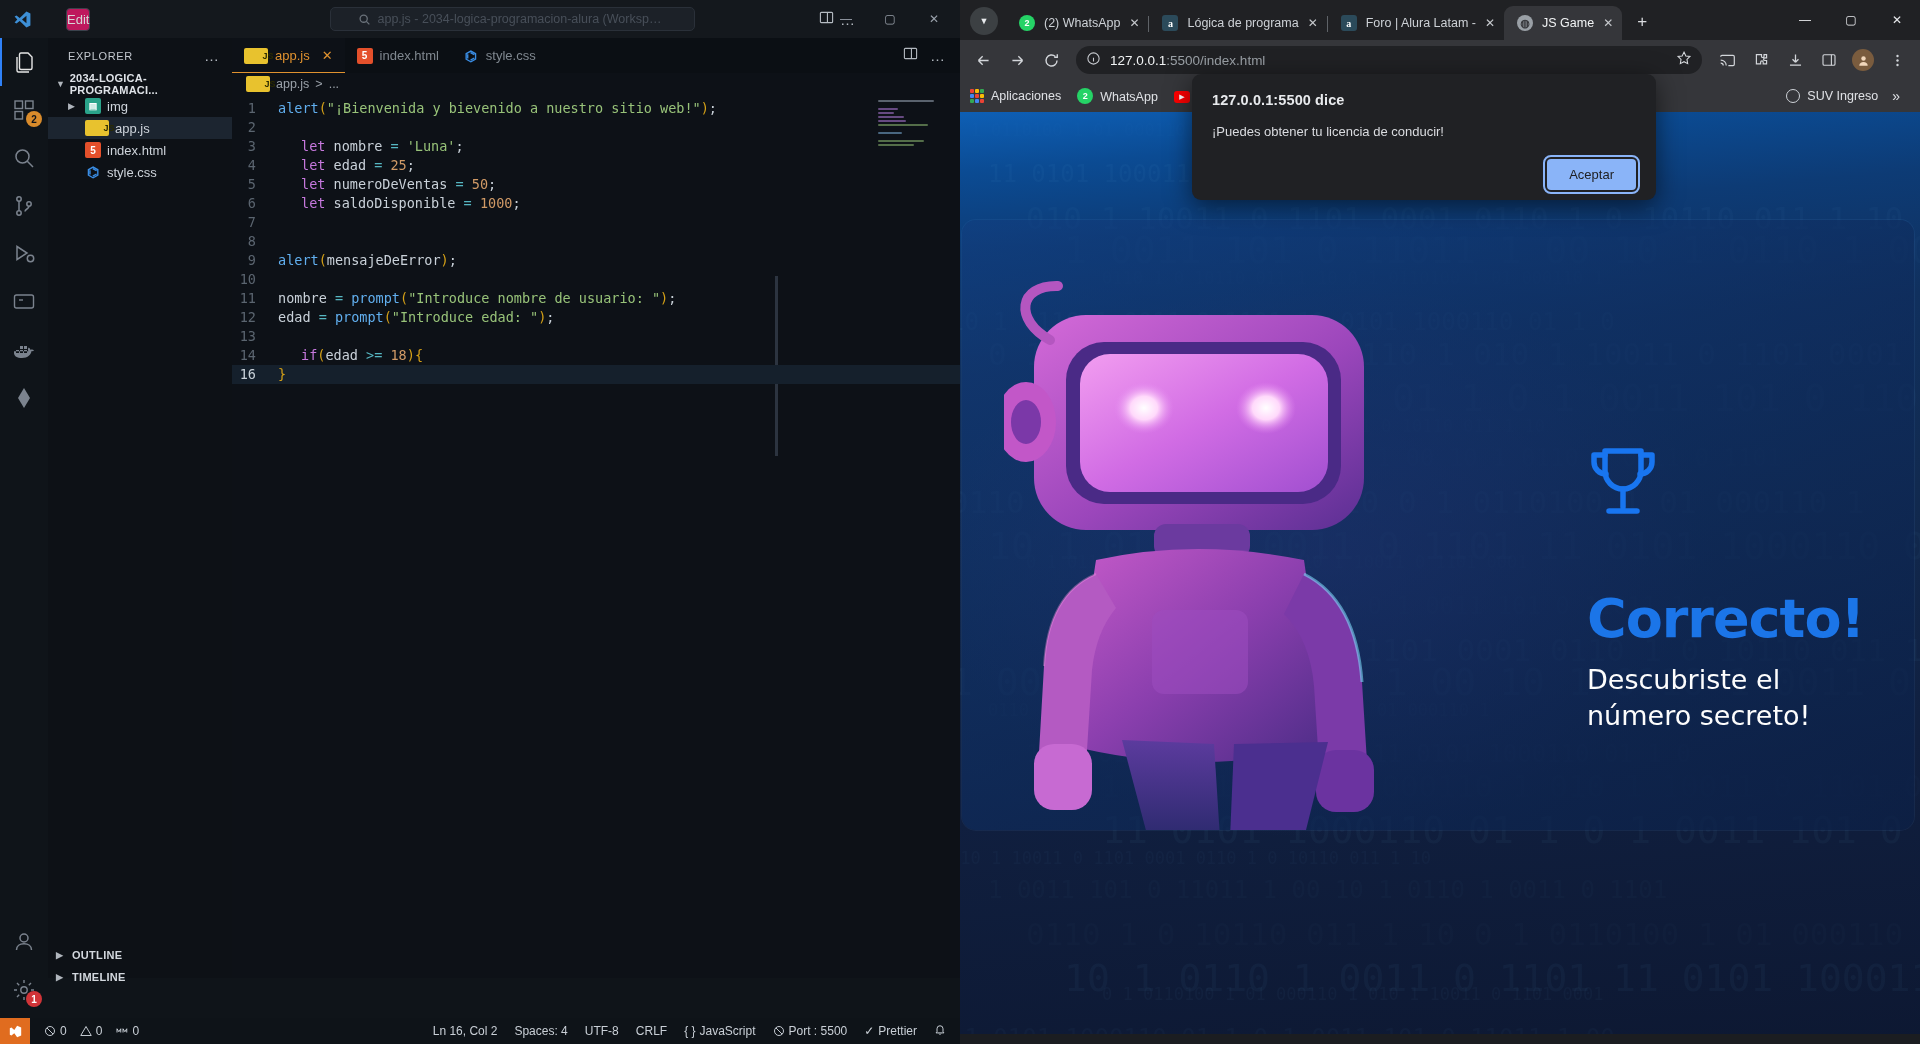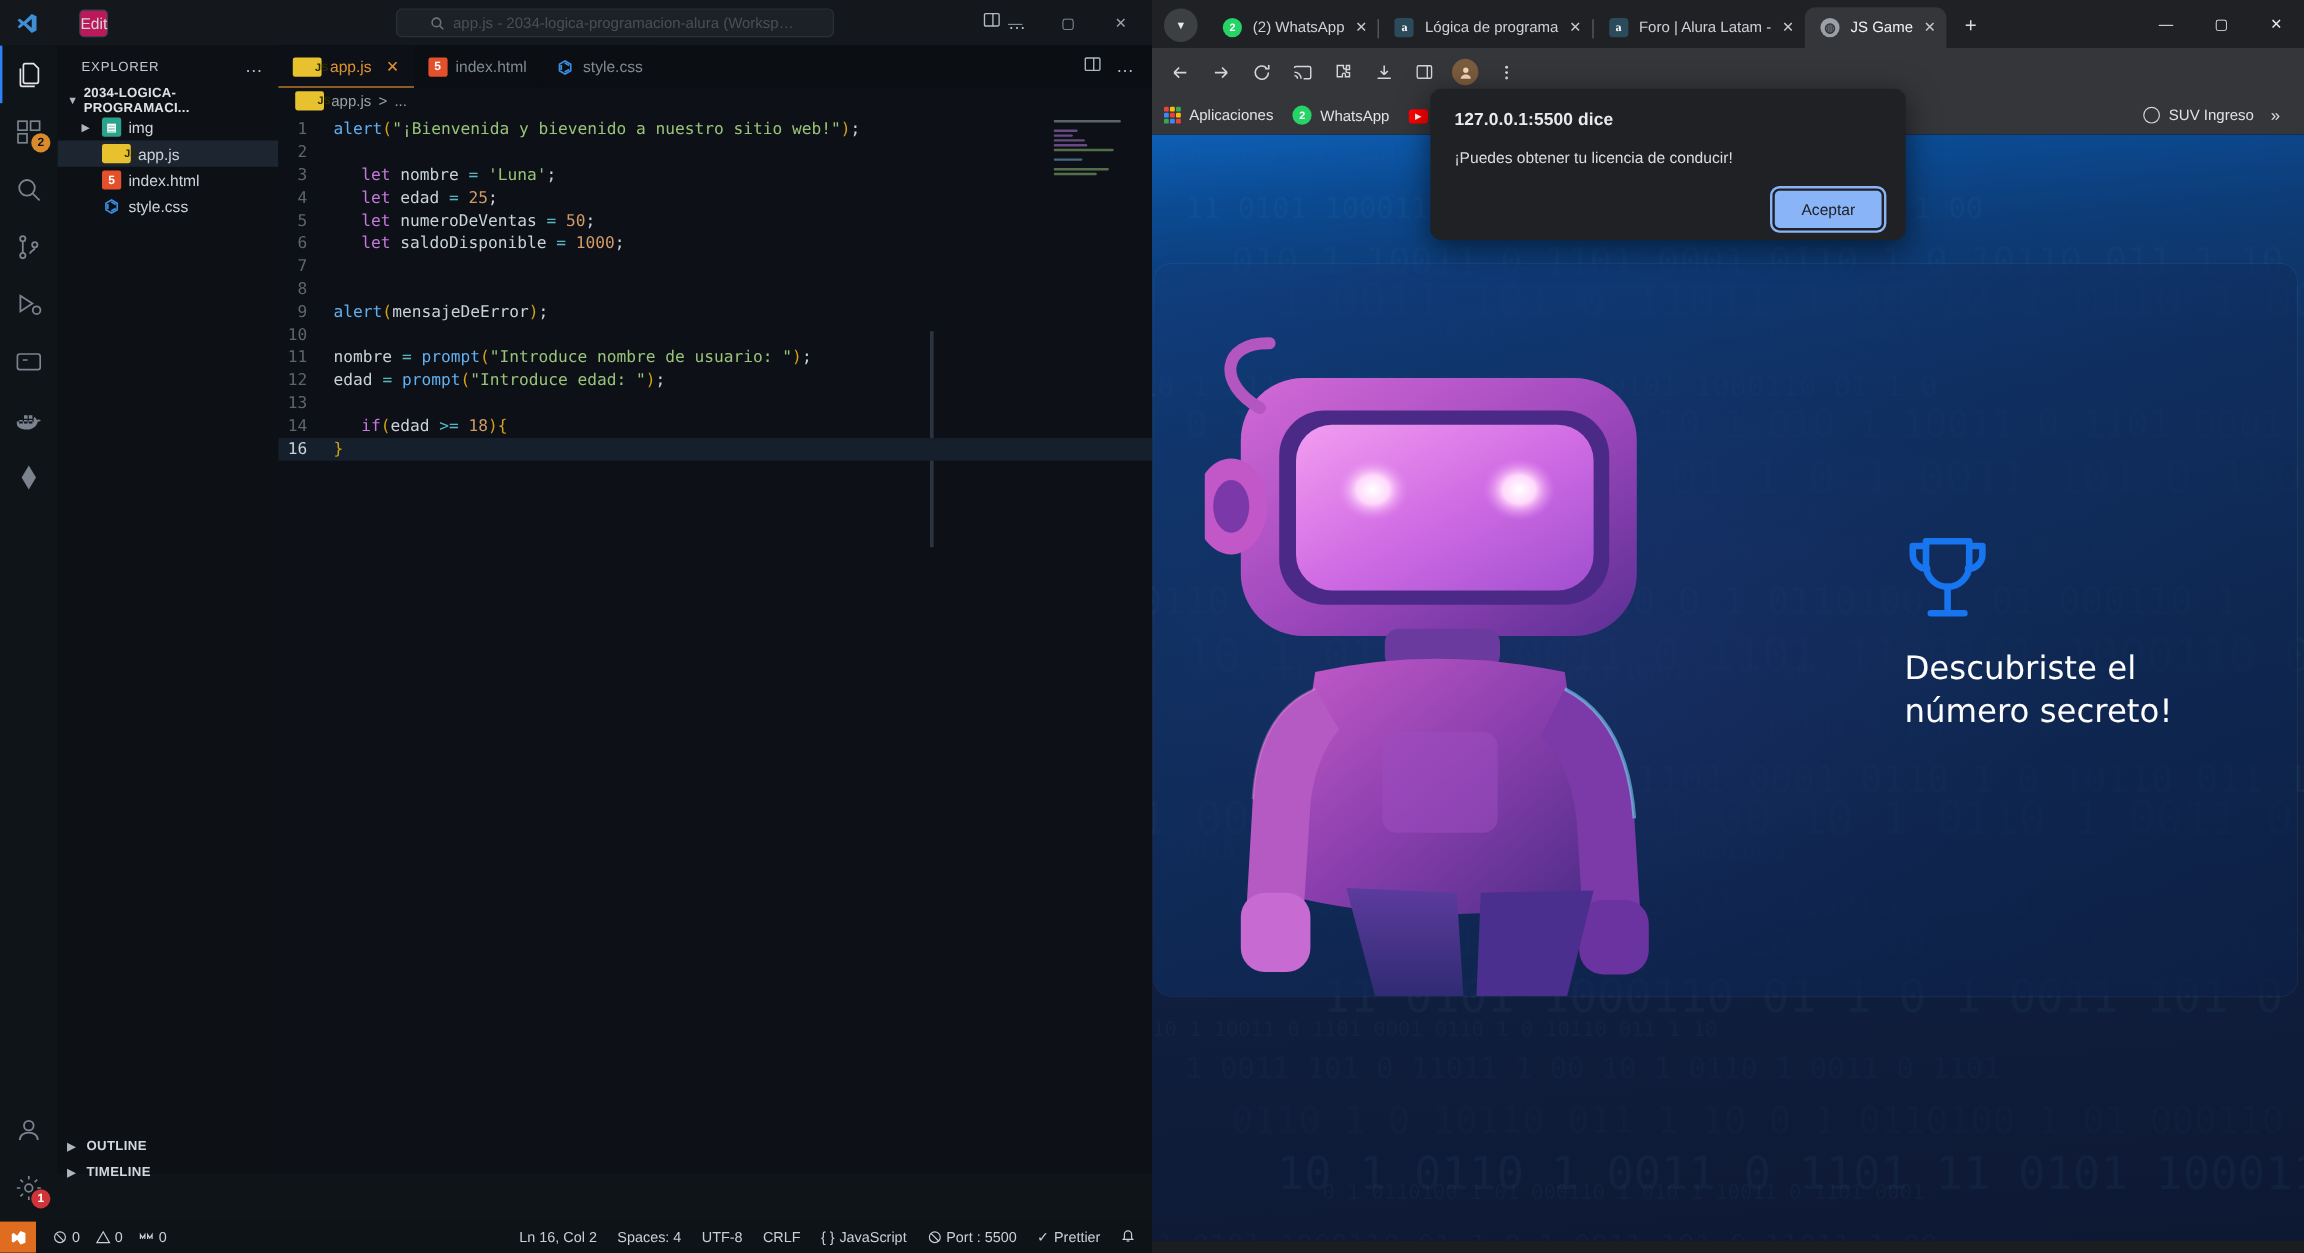--- a/index.html
+++ b/index.html
@@ -223,21 +223,21 @@
   .result-block { position: absolute; left: 625px; top: 225px; width: 330px; }
   .trophy { color: #1875f0; }
   .correcto {
     font-size: 54px; font-weight: bold; color: #1b75e8; letter-spacing: -1px;
     margin-top: 60px; font-family: "DejaVu Sans", sans-serif;
   }
   .subtext { font-size: 27px; color: #fdfdfd; line-height: 1.32; margin-top: 12px; font-family: "DejaVu Sans", sans-serif; }
 
   
   .js-dialog {
-    position: absolute; left: 232px; top: 74px; width: 396px;
+    position: absolute; left: 232px; top: 74px; width: 464px;
     background: #202124; border-radius: 9px; padding: 18px 20px 10px 20px;
     box-shadow: 0 6px 26px rgba(0,0,0,.55); z-index: 40;
   }
   .jsd-title { font-size: 14.5px; color: #e8eaed; font-weight: bold; letter-spacing: .1px; }
   .jsd-msg { font-size: 13px; color: #dadce0; margin-top: 16px; }
   .jsd-actions { display: flex; justify-content: flex-end; margin-top: 20px; }
   .jsd-btn {
     background: #8ab4f8; color: #202124; font-size: 13px; border: none;
     padding: 8px 22px; border-radius: 4px; outline: 2px solid #8ab4f8; outline-offset: 2px;
     cursor: pointer; font-family: "Liberation Sans", sans-serif;
@@ -564,20 +564,34 @@
         <svg width="17" height="17" viewBox="0 0 20 20" fill="none" stroke="currentColor" stroke-width="1.6">
             <path d="M4 10h12m0 0-5-5m5 5-5 5"></path>
           </svg>
       </span>
       <span class="cr-iconbtn">
         <svg width="17" height="17" viewBox="0 0 20 20" fill="none" stroke="currentColor" stroke-width="1.6">
             <path d="M16.5 10a6.5 6.5 0 1 1-2-4.7"></path>
             <path d="M16.8 2.6v3.6h-3.6"></path>
           </svg>
       </span>
+      <div class="cr-omnibox">
+        <span style="color:#c9ccd1">
+          <svg width="15" height="15" viewBox="0 0 20 20" fill="none" stroke="currentColor" stroke-width="1.4">
+              <circle cx="10" cy="10" r="7.5"></circle>
+              <path d="M10 9v5M10 6.2v.1"></path>
+            </svg>
+        </span>
+        <span class="cr-url"><span class="host">127.0.0.1</span><span class="rest">:5500/index.html</span></span>
+        <span style="margin-left:auto">
+          <svg width="16" height="16" viewBox="0 0 20 20" fill="none" stroke="#d7dade" stroke-width="1.3">
+              <path d="m10 2.6 2.3 4.8 5.2.7-3.8 3.7.9 5.2L10 14.6l-4.6 2.4.9-5.2L2.5 8.1l5.2-.7z"></path>
+            </svg>
+        </span>
+      </div>
       <span class="cr-iconbtn">
         <svg width="17" height="17" viewBox="0 0 20 20" fill="none" stroke="currentColor" stroke-width="1.4">
             <path d="M2 5.5A1.5 1.5 0 0 1 3.5 4h13A1.5 1.5 0 0 1 18 5.5v9a1.5 1.5 0 0 1-1.5 1.5H11"></path>
             <path d="M2 16a0 0 0 0 0 0 0M2 9.5A6.5 6.5 0 0 1 8.5 16M2 13a3 3 0 0 1 3 3"></path>
           </svg>
       </span>
       <span class="cr-iconbtn">
         <svg width="17" height="17" viewBox="0 0 20 20" fill="none" stroke="currentColor" stroke-width="1.4">
             <path d="M7 3h3v2a1.5 1.5 0 0 0 3 0V3h3v4h-2a1.5 1.5 0 0 0 0 3h2v4h-4v-2a1.5 1.5 0 0 0-3 0v2H4V3z"></path>
           </svg>
@@ -735,20 +749,21 @@
         </div>
 
         <div class="result-block">
           <span class="trophy">
             <svg width="72" height="78" viewBox="0 0 72 78" fill="none" stroke="currentColor" stroke-width="5.5" stroke-linecap="round" stroke-linejoin="round">
               <path d="M18 6h36v20a18 18 0 0 1-36 0z"></path>
               <path d="M18 10H7v7a12 12 0 0 0 12 12M54 10h11v7a12 12 0 0 1-12 12"></path>
               <path d="M36 44v18M22 66h28"></path>
             </svg>
           </span>
+          <div class="correcto">Correcto!</div>
           <div class="subtext">
             <div>Descubriste el</div>
             <div>número secreto!</div>
           </div>
         </div>
       </div>
     </div>
 
     <div class="js-dialog">
       <div class="jsd-title">127.0.0.1:5500 dice</div>

